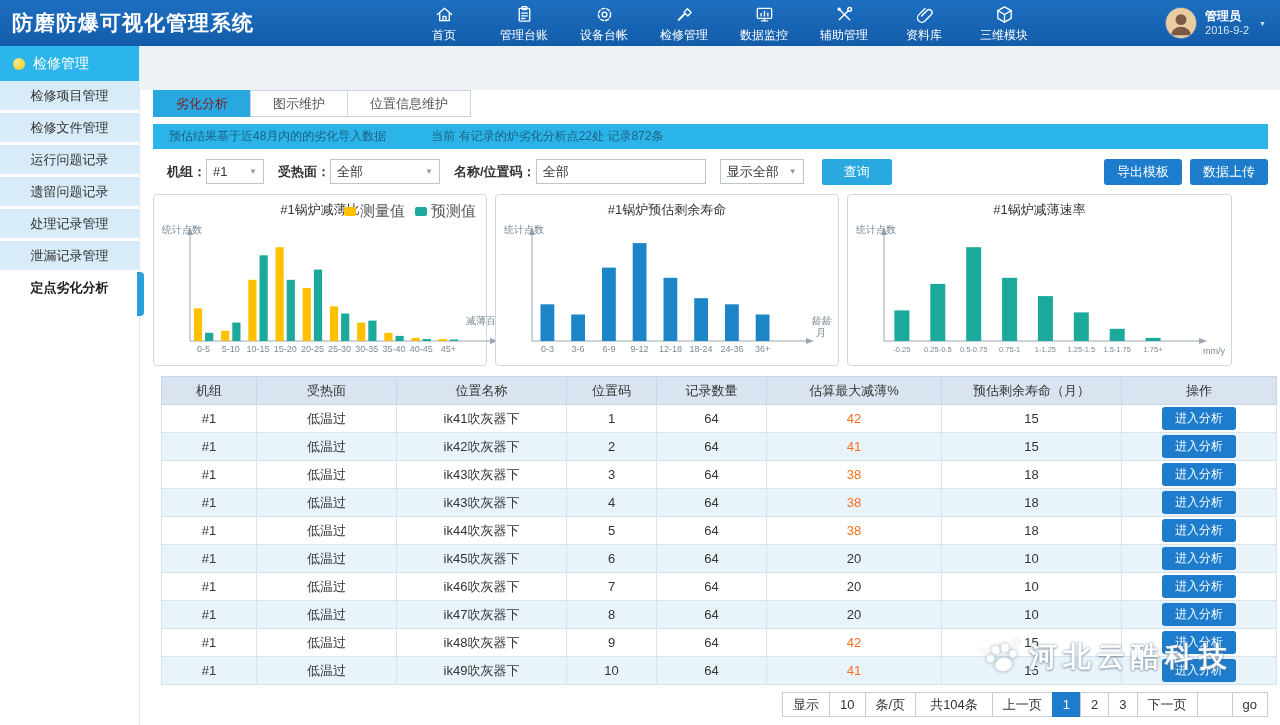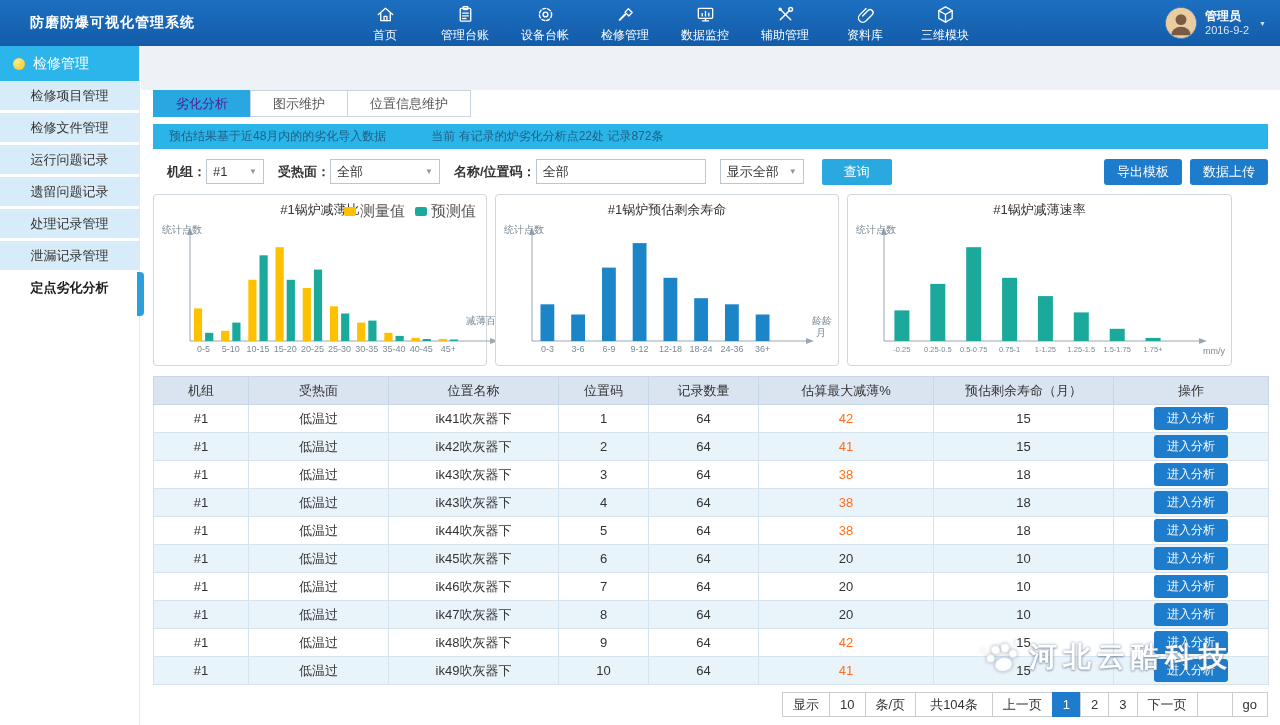--- a/index.html
+++ b/index.html
@@ -3,21 +3,21 @@
 <meta charset="utf-8">
 <style>
   * { margin:0; padding:0; box-sizing:border-box; }
   html,body { width:1280px; height:725px; overflow:hidden; }
   body { font-family:"Liberation Sans","DejaVu Sans",sans-serif; background:#fff; position:relative; font-size:13px; color:#333; }
   svg text { font-family:"Liberation Sans","DejaVu Sans",sans-serif; }
 
   
   .header { position:absolute; left:0; top:0; width:1280px; height:46px;
     background:linear-gradient(#1d6fc1,#135ca9); display:flex; align-items:center; z-index:30; }
-  .app-title { color:#fff; font-size:14px; font-weight:bold; padding-left:30px; letter-spacing:1px; white-space:nowrap; }
+  .app-title { color:#fff; font-size:21px; font-weight:bold; padding-left:12px; letter-spacing:1px; white-space:nowrap; }
   .main-nav { display:flex; margin-left:150px; }
   .nav-item { width:80px; display:flex; flex-direction:column; align-items:center; justify-content:center; gap:2px; padding-top:2px; cursor:pointer; }
   .nav-ic { height:21px; display:flex; align-items:flex-end; }
   .nav-ic svg { display:block; }
   .nav-lb { color:#fff; font-size:12px; white-space:nowrap; }
   .user-block { margin-left:auto; margin-right:14px; display:flex; align-items:center; gap:8px; }
   .avatar { width:32px; height:32px; border-radius:50%; background:#f0d5a8; overflow:hidden; border:1px solid #3a7cc0; }
   .user-meta { display:flex; flex-direction:column; line-height:1.25; }
   .user-name { color:#fff; font-size:12px; font-weight:bold; }
   .user-date { color:#d8e7f7; font-size:11px; }
@@ -32,21 +32,21 @@
   .side-handle { position:absolute; left:137px; top:272px; width:7px; height:44px; background:#2b9fd9; border-radius:0 4px 4px 0; z-index:25; cursor:pointer; }
 
   
   .main { position:absolute; left:141px; top:46px; right:0; bottom:0; background:#fff; }
   .top-strip { position:absolute; left:0; top:0; right:0; height:44px; background:#eef2f6; }
 
   
   .tabs { position:absolute; left:12px; top:44px; display:flex; }
   .tab { height:27px; line-height:26px; padding:0 22px; font-size:13px; background:#fff; color:#555;
     border:1px solid #c9d4de; margin-right:-1px; cursor:pointer; }
-  .tab.active { background:#29a7e1; border-color:#29a7e1; color:#4c1d95; }
+  .tab.active { background:#29a7e1; border-color:#29a7e1; color:#7f1d1d; }
 
   
   .notice { position:absolute; left:12px; right:12px; top:78px; height:25px; background:#2ab4e8;
     display:flex; align-items:center; color:#1f5f85; font-size:12px; padding-left:16px; }
   .notice-right { margin-left:45px; }
 
   
   .filters { position:absolute; left:24px; right:12px; top:112px; height:27px; display:flex; align-items:center; }
   .f-label { font-weight:bold; font-size:13px; color:#333; margin-left:14px; white-space:nowrap; }
   .f-label:first-child { margin-left:2px; }
@@ -66,21 +66,21 @@
   
   .charts { position:absolute; left:12px; top:148px; display:flex; gap:8px; }
   .chart-panel { background:#fff; border:1px solid #d0d7dd; border-radius:4px; height:172px; padding:6px 6px 0 6px; position:relative; }
   .cp1 { width:334px; } .cp2 { width:344px; } .cp3 { width:385px; }
   .chart-head { height:20px; text-align:center; font-size:13px; color:#333; position:relative; }
   .legend { position:absolute; right:4px; top:1px; display:flex; gap:10px; font-size:15px; color:#555; align-items:center; }
   .legend-item { display:flex; align-items:center; gap:4px; }
   .legend-swatch { width:12px; height:9px; border-radius:2px; display:inline-block; }
 
   
-  .data-table { position:absolute; left:12px; top:330px; border-collapse:collapse; table-layout:fixed;padding-left:40px; }
+  .data-table { position:absolute; left:20px; top:330px; border-collapse:collapse; table-layout:fixed;padding-left:40px; }
   .data-table th { height:28px; background:#d9e4f0; border:1px solid #c6d8e8; font-weight:normal; font-size:13px; color:#333; }
   .data-table td { height:28px; border:1px solid #d6e4f0; text-align:center; font-size:13px; color:#333; }
   .data-table tr.alt td { background:#e9f3fa; }
   .data-table td.warn { color:#ff6e1e; }
   .enter-btn { background:#1e7ccc; color:#fff; border:none; font-size:12px; padding:3px 13px; border-radius:3px; cursor:pointer; font-family:inherit; }
 
   
   .pagination { position:absolute; right:12px; top:646px; display:flex; align-items:stretch; }
   .pg-box { border:1px solid #c9ccd0; background:#fff; height:25px; line-height:23px; padding:0 10px;
     font-size:13px; color:#333; margin-left:-1px; cursor:pointer; white-space:nowrap; }

